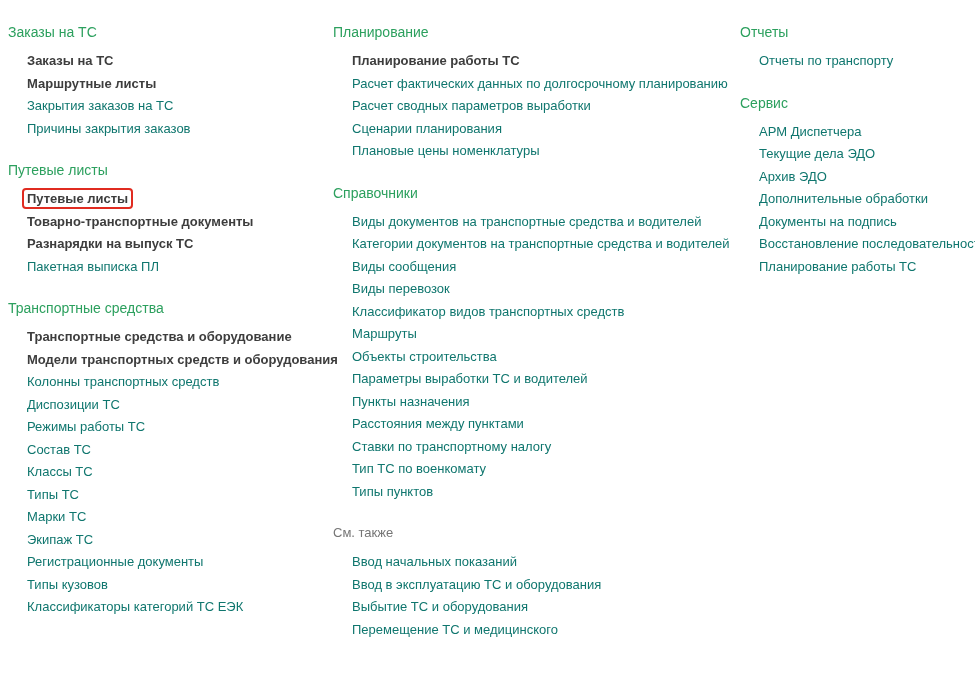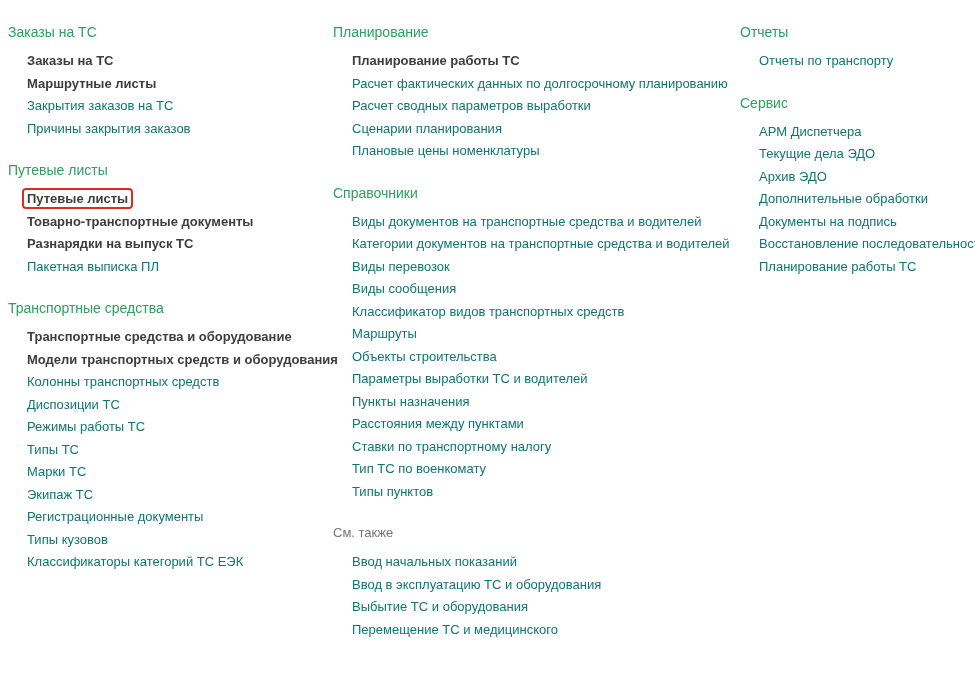--- a/index.html
+++ b/index.html
@@ -79,20 +79,22 @@
         <div class="menu-item bold">Разнарядки на выпуск ТС</div>
         <div class="menu-item">Пакетная выписка ПЛ</div>
       </div>
       <div class="menu-section">
         <h2 class="section-title">Транспортные средства</h2>
         <div class="menu-item bold">Транспортные средства и оборудование</div>
         <div class="menu-item bold">Модели транспортных средств и оборудования</div>
         <div class="menu-item">Колонны транспортных средств</div>
         <div class="menu-item">Диспозиции ТС</div>
         <div class="menu-item">Режимы работы ТС</div>
+        <div class="menu-item">Состав ТС</div>
+        <div class="menu-item">Классы ТС</div>
         <div class="menu-item">Типы ТС</div>
         <div class="menu-item">Марки ТС</div>
         <div class="menu-item">Экипаж ТС</div>
         <div class="menu-item">Регистрационные документы</div>
         <div class="menu-item">Типы кузовов</div>
         <div class="menu-item">Классификаторы категорий ТС ЕЭК</div>
       </div>
     </div>
   <div id="col-2" class="menu-column">
       <div class="menu-section">
@@ -100,22 +102,22 @@
         <div class="menu-item bold">Планирование работы ТС</div>
         <div class="menu-item">Расчет фактических данных по долгосрочному планированию</div>
         <div class="menu-item">Расчет сводных параметров выработки</div>
         <div class="menu-item">Сценарии планирования</div>
         <div class="menu-item">Плановые цены номенклатуры</div>
       </div>
       <div class="menu-section">
         <h2 class="section-title">Справочники</h2>
         <div class="menu-item">Виды документов на транспортные средства и водителей</div>
         <div class="menu-item">Категории документов на транспортные средства и водителей</div>
+        <div class="menu-item">Виды сообщения</div>
         <div class="menu-item">Виды перевозок</div>
-        <div class="menu-item">Виды сообщения</div>
         <div class="menu-item">Классификатор видов транспортных средств</div>
         <div class="menu-item">Маршруты</div>
         <div class="menu-item">Объекты строительства</div>
         <div class="menu-item">Параметры выработки ТС и водителей</div>
         <div class="menu-item">Пункты назначения</div>
         <div class="menu-item">Расстояния между пунктами</div>
         <div class="menu-item">Ставки по транспортному налогу</div>
         <div class="menu-item">Тип ТС по военкомату</div>
         <div class="menu-item">Типы пунктов</div>
       </div>

